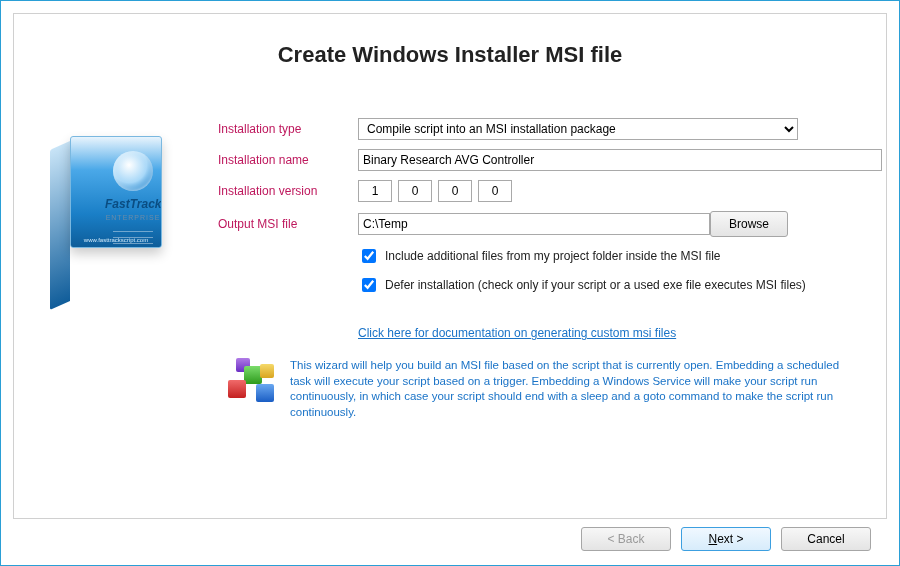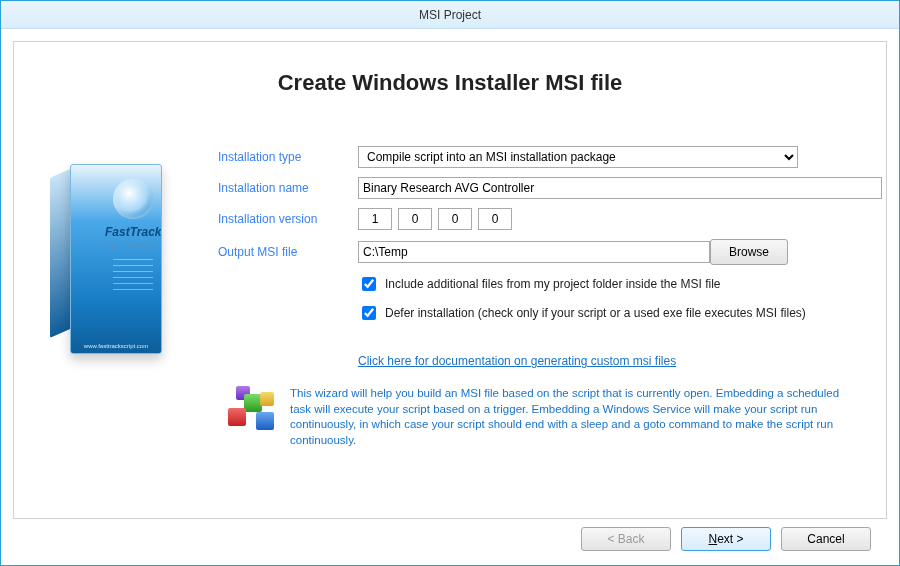--- a/index.html
+++ b/index.html
@@ -63,21 +63,21 @@
   }
   .box3d {
     width: 120px;
     height: 180px;
     position: relative;
     margin-left: 10px;
   }
   .box-front {
     position: absolute;
     left: 24px; top: 8px;
-    width: 92px; height: 190px;
+    width: 92px; height: 112px;
     background: linear-gradient(#e8f4fd, #4aa8e8 30%, #1a7fc7 70%, #0d5d9a);
     border: 1px solid #7ab8e0;
     border-radius: 3px;
     box-shadow: 0 6px 12px rgba(0,0,0,0.2);
     overflow: hidden;
     padding-left: 34px;
   }
   .box-side {
     position: absolute;
     left: 4px; top: 13px;
@@ -123,21 +123,21 @@
 
   .form-grid {
     flex: 1;
     display: grid;
     grid-template-columns: 130px 1fr;
     column-gap: 10px;
     row-gap: 9px;
     align-items: center;
     align-content: start;
   }
-  .form-label { color: #3b82f6; }
+  .form-label { color: #be185d; }
   select, input[type=text] {
     font-family: inherit;
     font-size: 12px;
     padding: 0 4px;
     border: 1px solid #a9a9a9;
     background: #fff;
     height: 22px;
   }
   select { width: 440px; }
   .name-input { width: 524px; }
@@ -210,23 +210,20 @@
     cursor: pointer;
   }
   .wiz-btn:disabled { color: #9a9a9a; cursor: default; margin-left: 20px; }
   .wiz-btn.next { border-color: #3c9fe0; background: linear-gradient(#f0f8ff,#d7ecfb); }
   .u { text-decoration: underline; }
 </style>
 </head>
 <body>
 
 <div class="window">
-  <div class="titlebar">
-    <span>MSI Project</span>
-  </div>
 
   <div class="body-area">
     <div class="inner-panel">
 
       <div class="page-title">Create Windows Installer MSI file</div>
 
       <div class="form-area">
 
         <div class="box-art">
           <div class="box3d">

